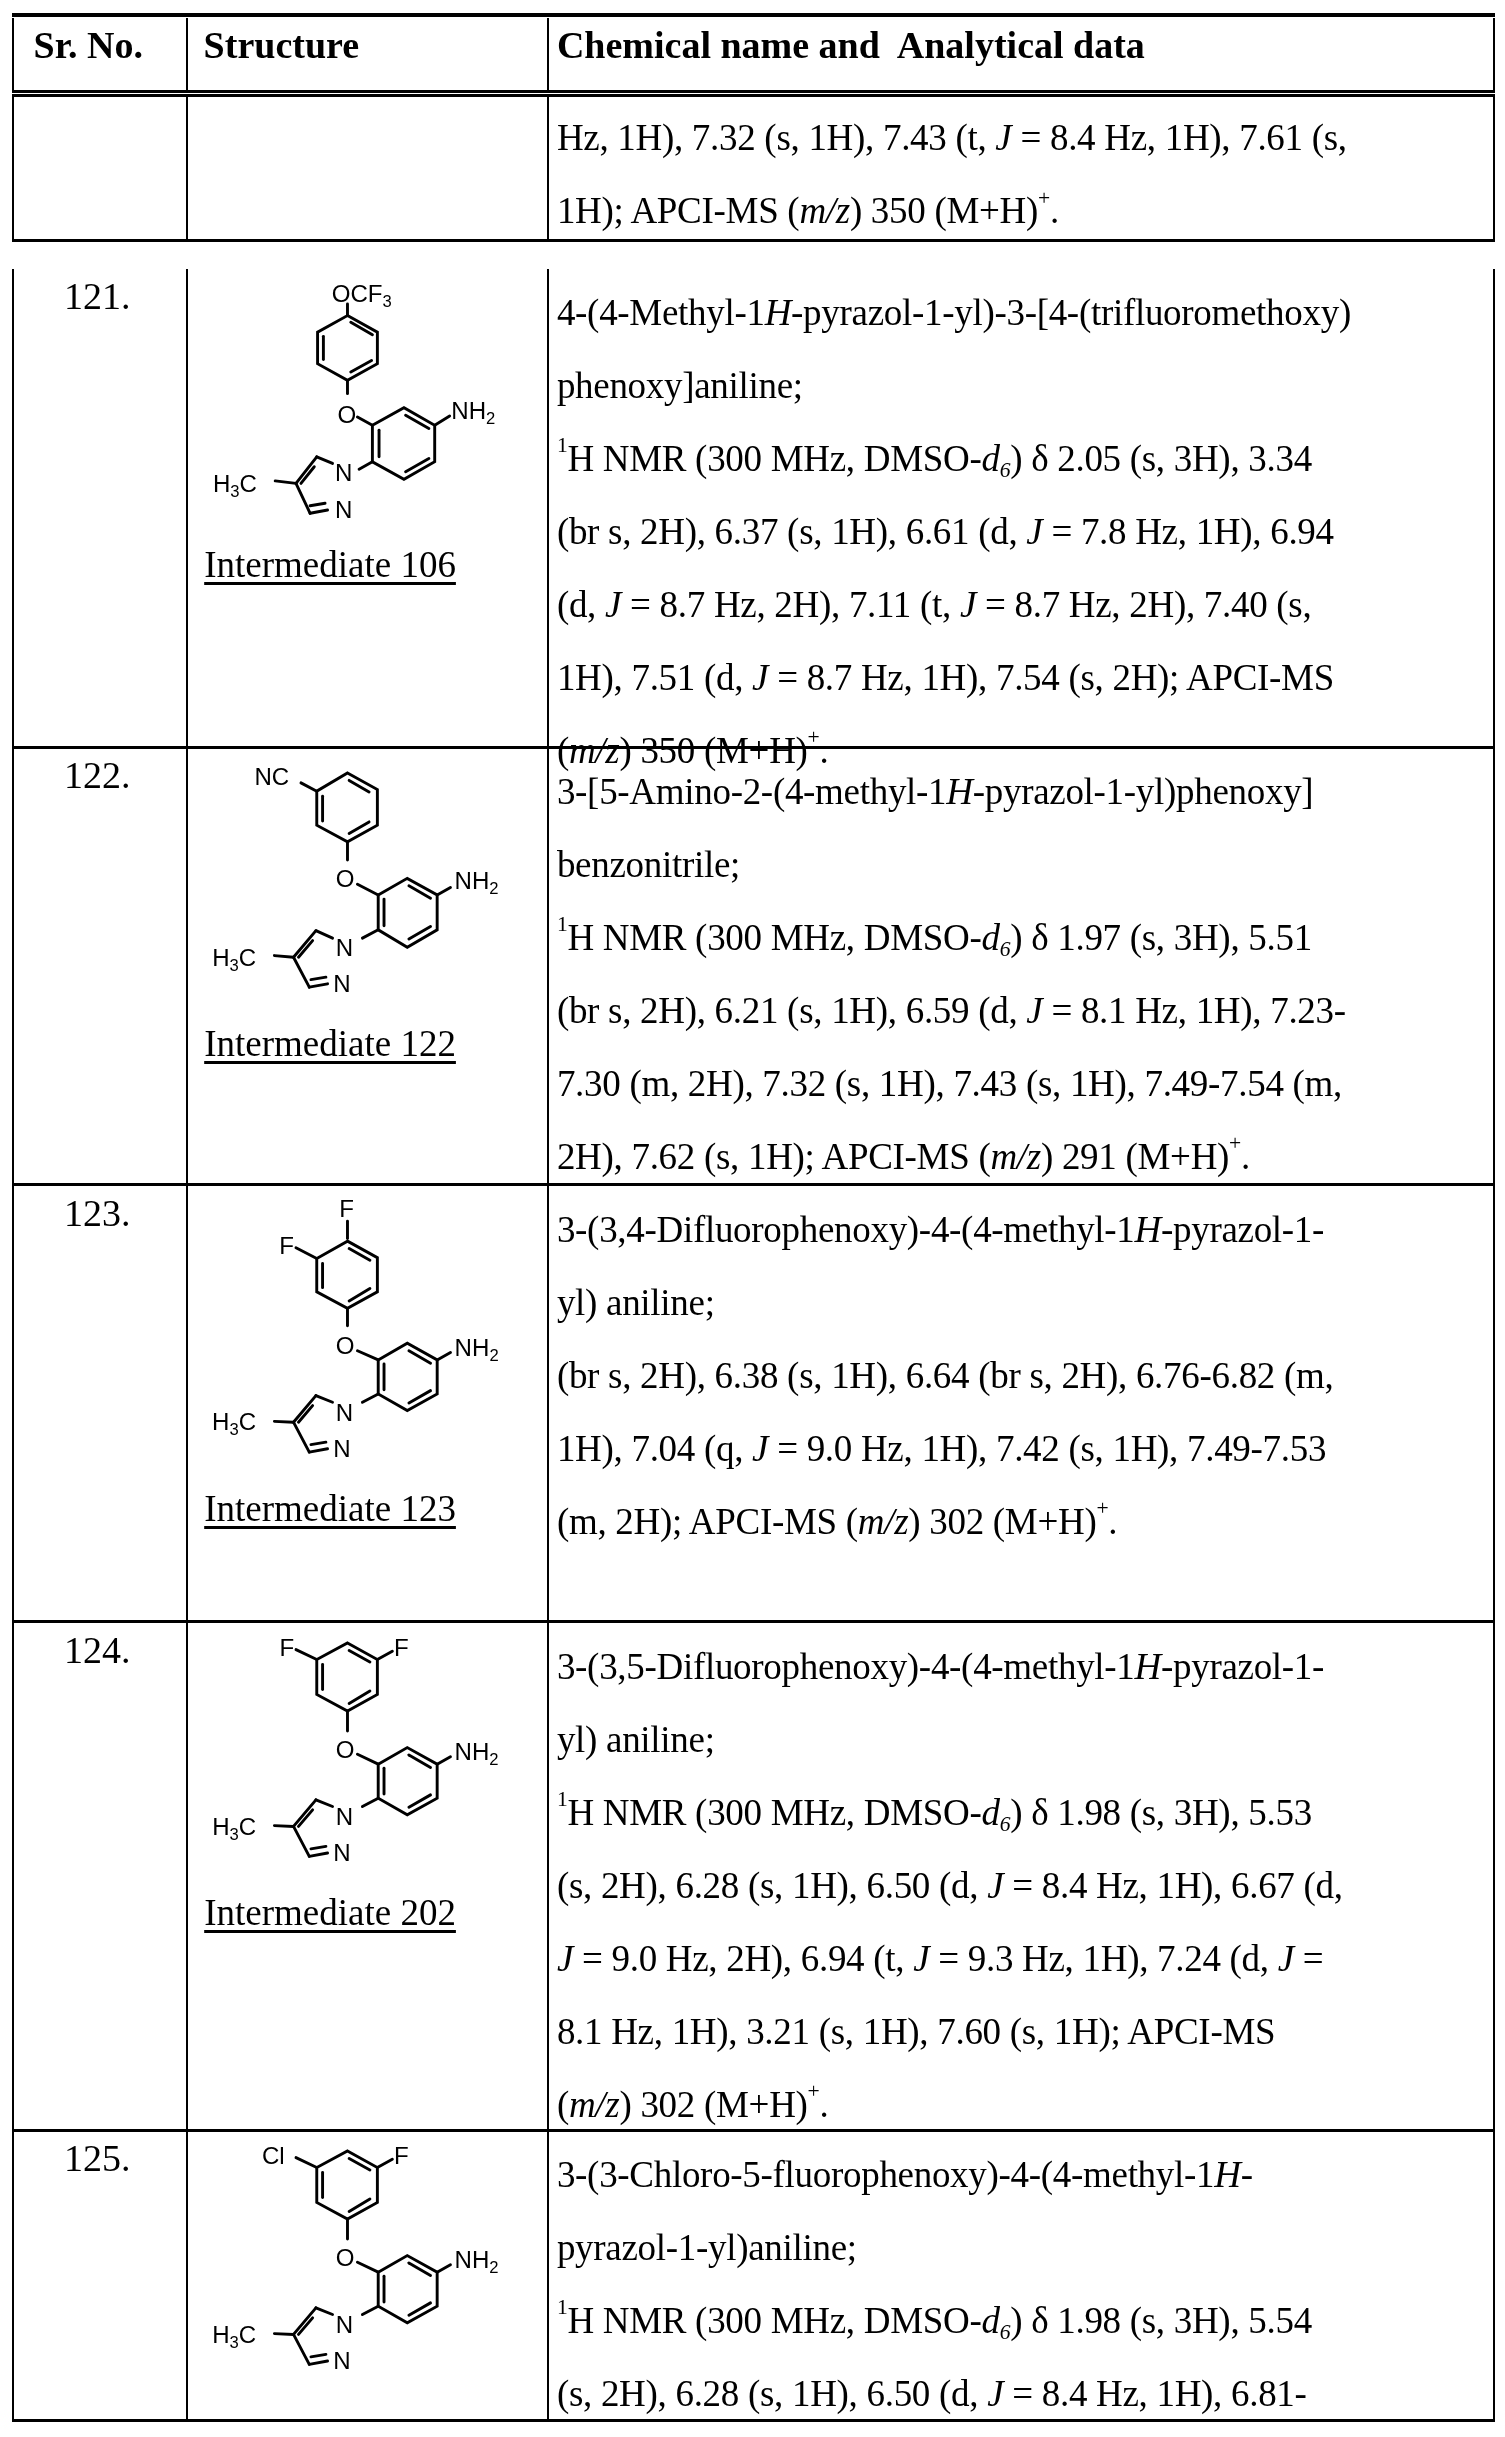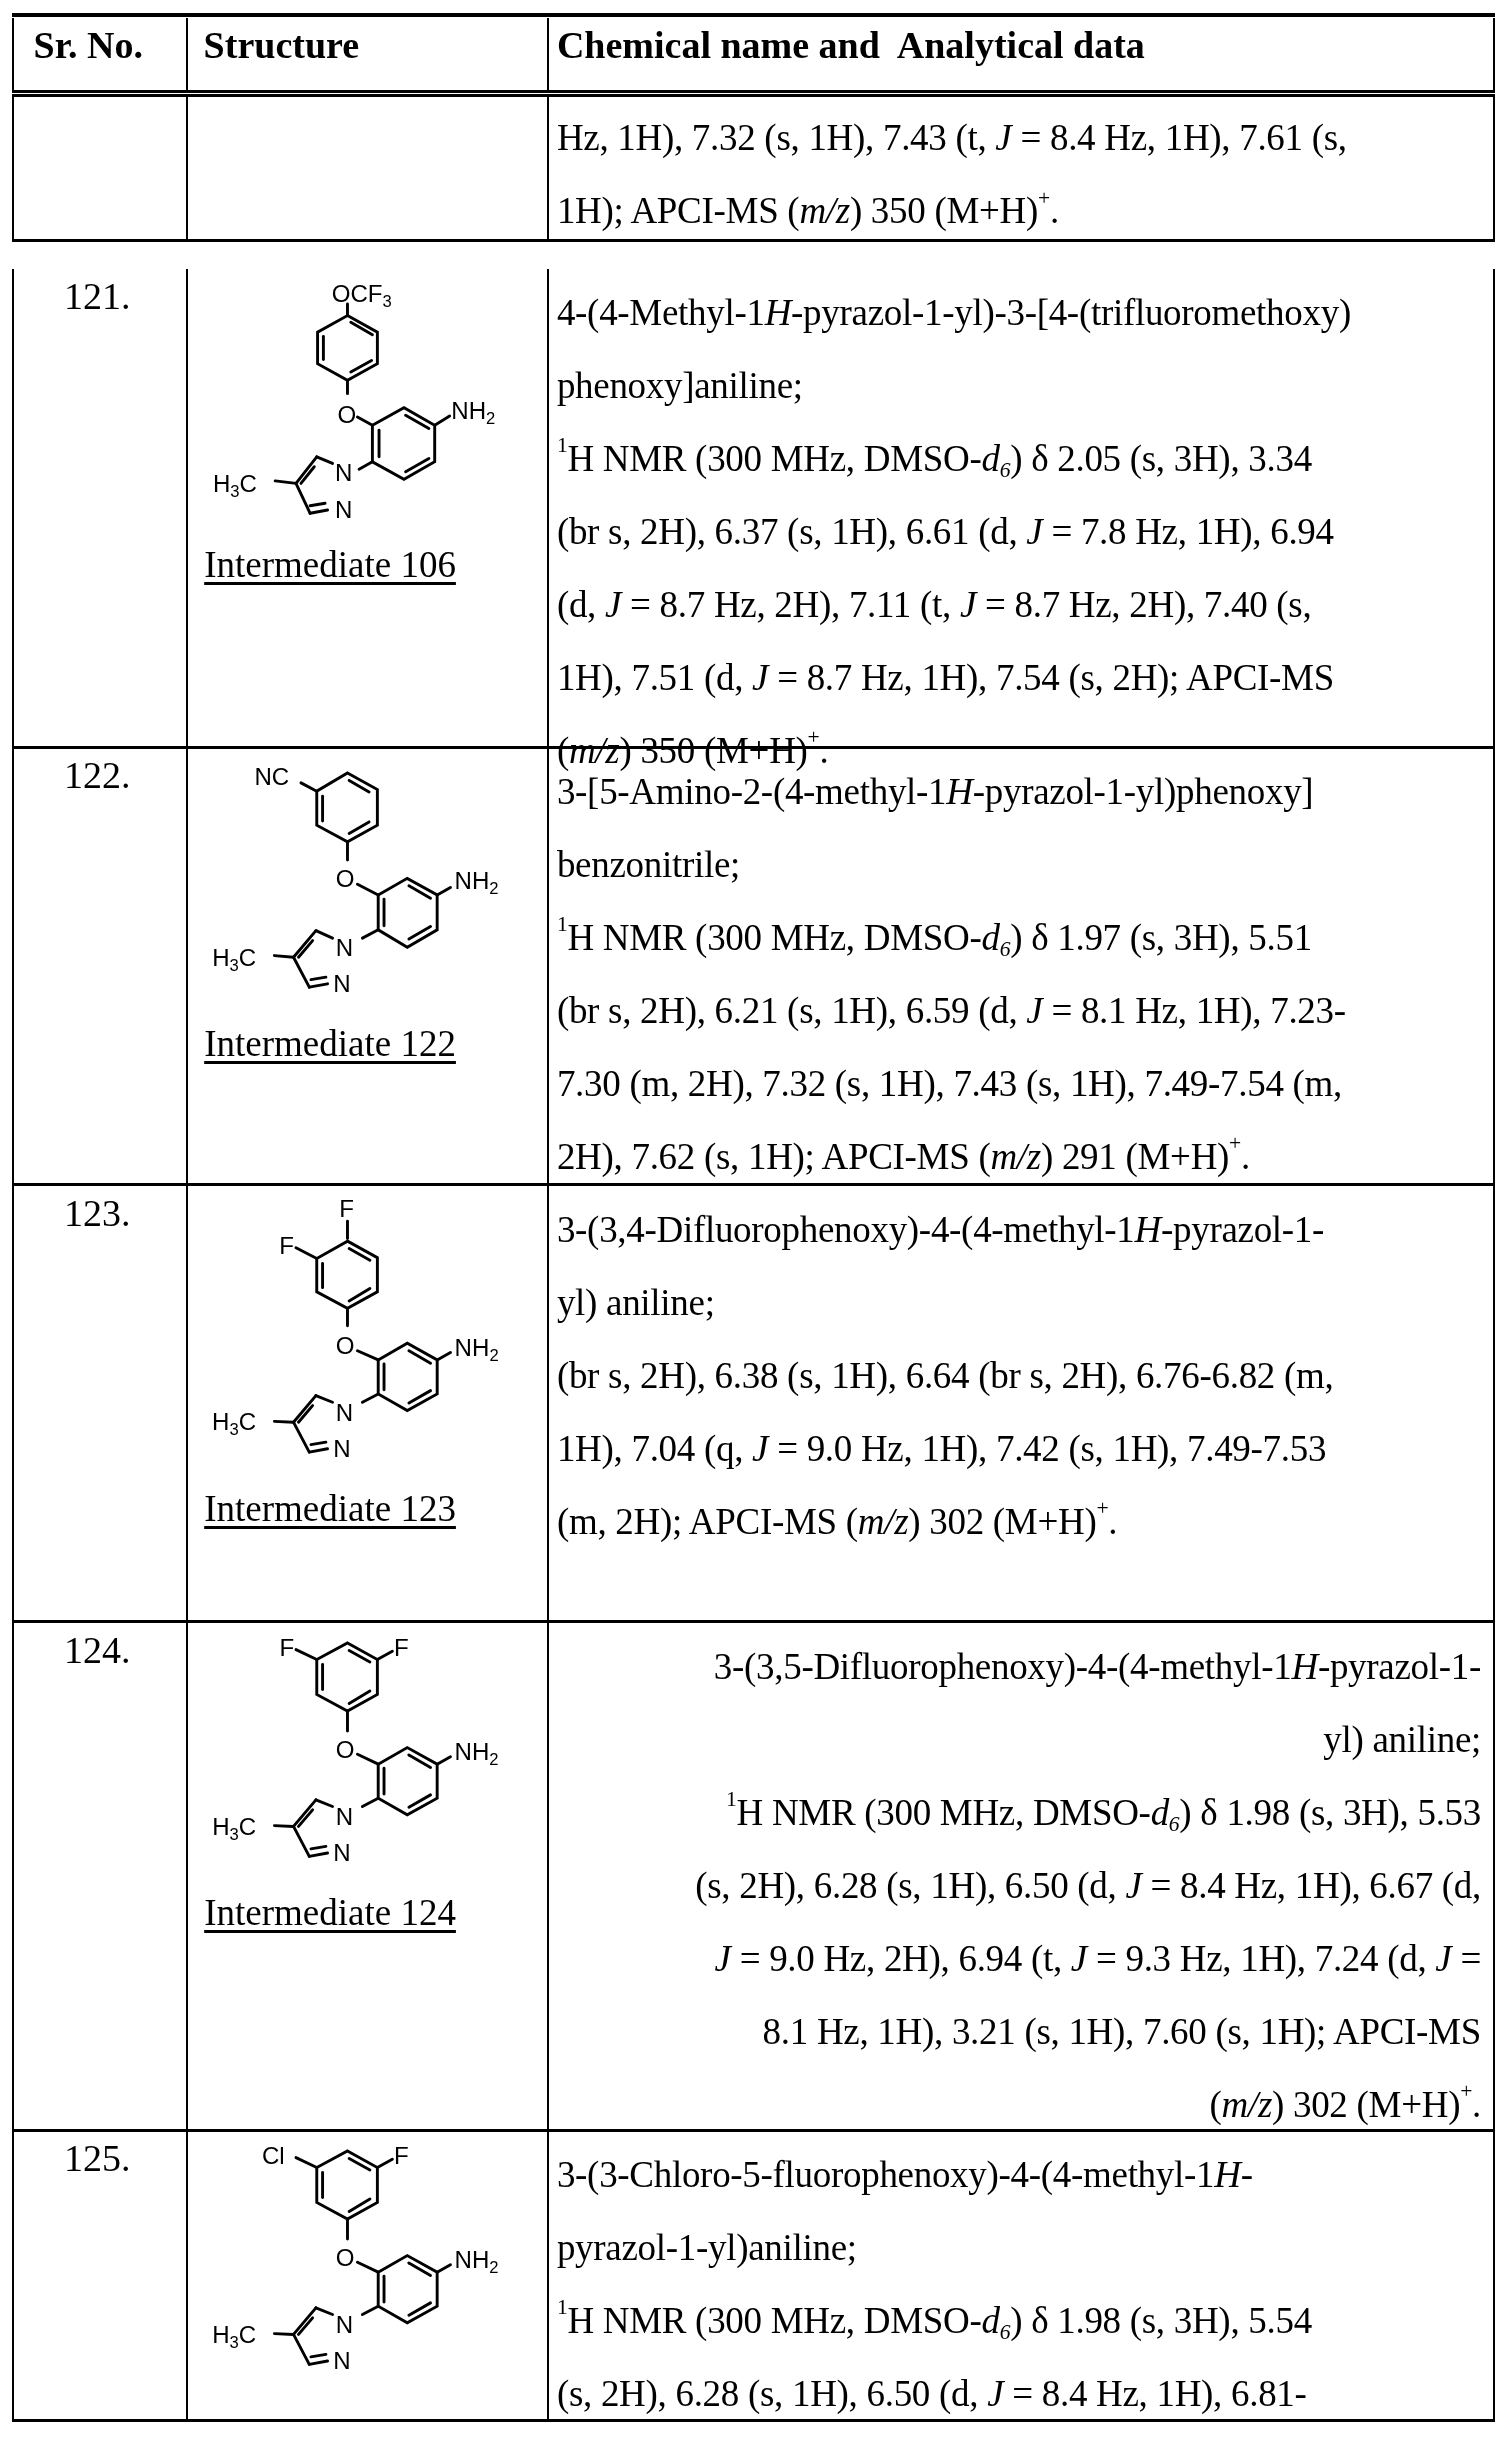--- a/index.html
+++ b/index.html
@@ -221,21 +221,21 @@
       <p>3-(3,4-Difluorophenoxy)-4-(4-methyl-1<i>H</i>-pyrazol-1-</p>
       <p>yl) aniline;</p>
       <p>(br s, 2H), 6.38 (s, 1H), 6.64 (br s, 2H), 6.76-6.82 (m,</p>
       <p>1H), 7.04 (q, <i>J</i> = 9.0 Hz, 1H), 7.42 (s, 1H), 7.49-7.53</p>
       <p>(m, 2H); APCI-MS (<i>m/z</i>) 302 (M+H)<sup>+</sup>.</p>
     </div>
   </div>
 </div>
 <div class="hline" style="top:1620px;"></div>
 
-<div class="row" style="top:1623px; height:506px;text-align:right;">
+<div class="row" style="top:1623px; height:506px;">
   <div class="cell c1">
     <span class="sr">124.</span>
   </div>
   <div class="cell c2">
     <div class="struct">
       <svg width="358" height="274" viewBox="0 0 431 330">
         <g stroke="#000" stroke-width="3.5" fill="none" stroke-linecap="round">
           <line x1="130" y1="32" x2="155" y2="44"></line>
           <line x1="228" y1="44" x2="246" y2="34"></line>
           <polygon points="192,24 228,44 228,86 192,106 155,86 155,44"></polygon>
@@ -261,21 +261,21 @@
         <g font-size="29" fill="#000">
           <text x="110" y="40">F</text>
           <text x="248" y="40">F</text>
           <text x="178" y="163">O</text>
           <text x="321" y="165">NH<tspan font-size="20" dy="6">2</tspan></text>
           <text x="178" y="243">N</text>
           <text x="175" y="287">N</text>
           <text x="29" y="255">H<tspan font-size="20" dy="6">3</tspan><tspan dy="-6">C</tspan></text>
         </g>
       </svg>
-      <span class="intlabel" style="top:268px;">Intermediate 124</span>
+      <span class="intlabel" style="top:268px;">Intermediate 202</span>
     </div>
   </div>
   <div class="cell c3">
     <div class="data">
       <p>3-(3,5-Difluorophenoxy)-4-(4-methyl-1<i>H</i>-pyrazol-1-</p>
       <p>yl) aniline;</p>
       <p><sup>1</sup>H NMR (300 MHz, DMSO-<i>d<sub>6</sub></i>) δ 1.98 (s, 3H), 5.53</p>
       <p>(s, 2H), 6.28 (s, 1H), 6.50 (d, <i>J</i> = 8.4 Hz, 1H), 6.67 (d,</p>
       <p><i>J</i> = 9.0 Hz, 2H), 6.94 (t, <i>J</i> = 9.3 Hz, 1H), 7.24 (d, <i>J</i> =</p>
       <p>8.1 Hz, 1H), 3.21 (s, 1H), 7.60 (s, 1H); APCI-MS</p>

